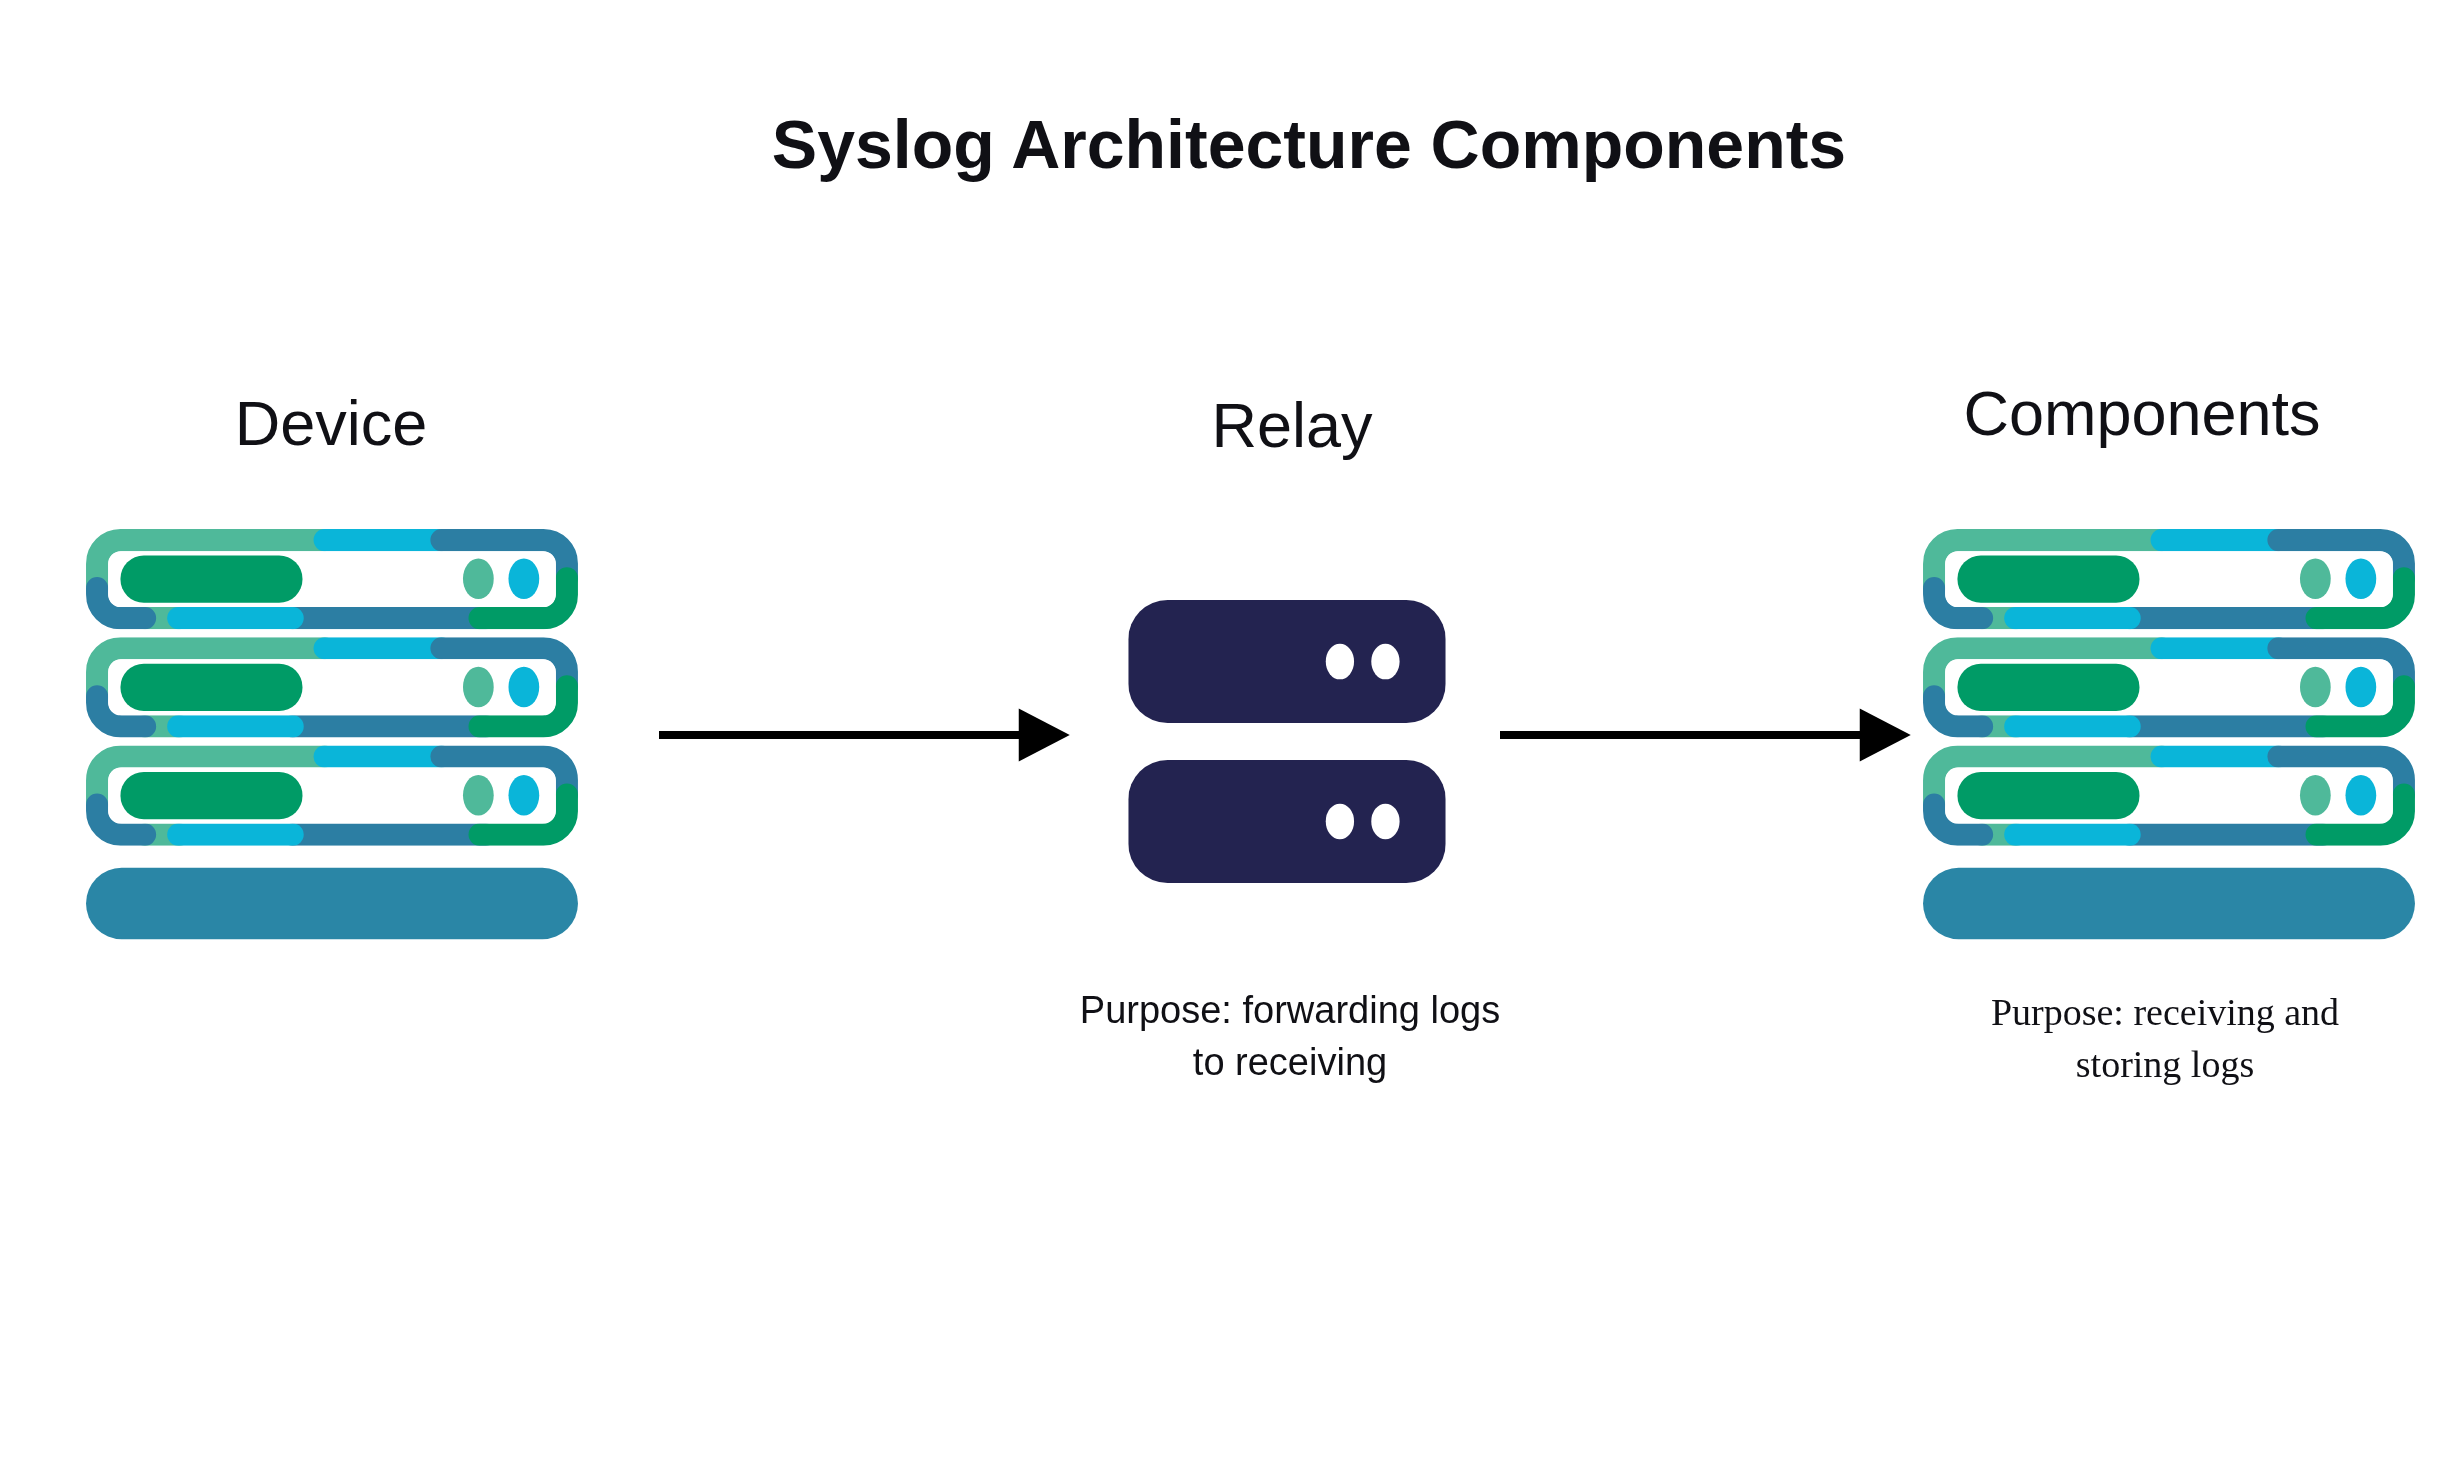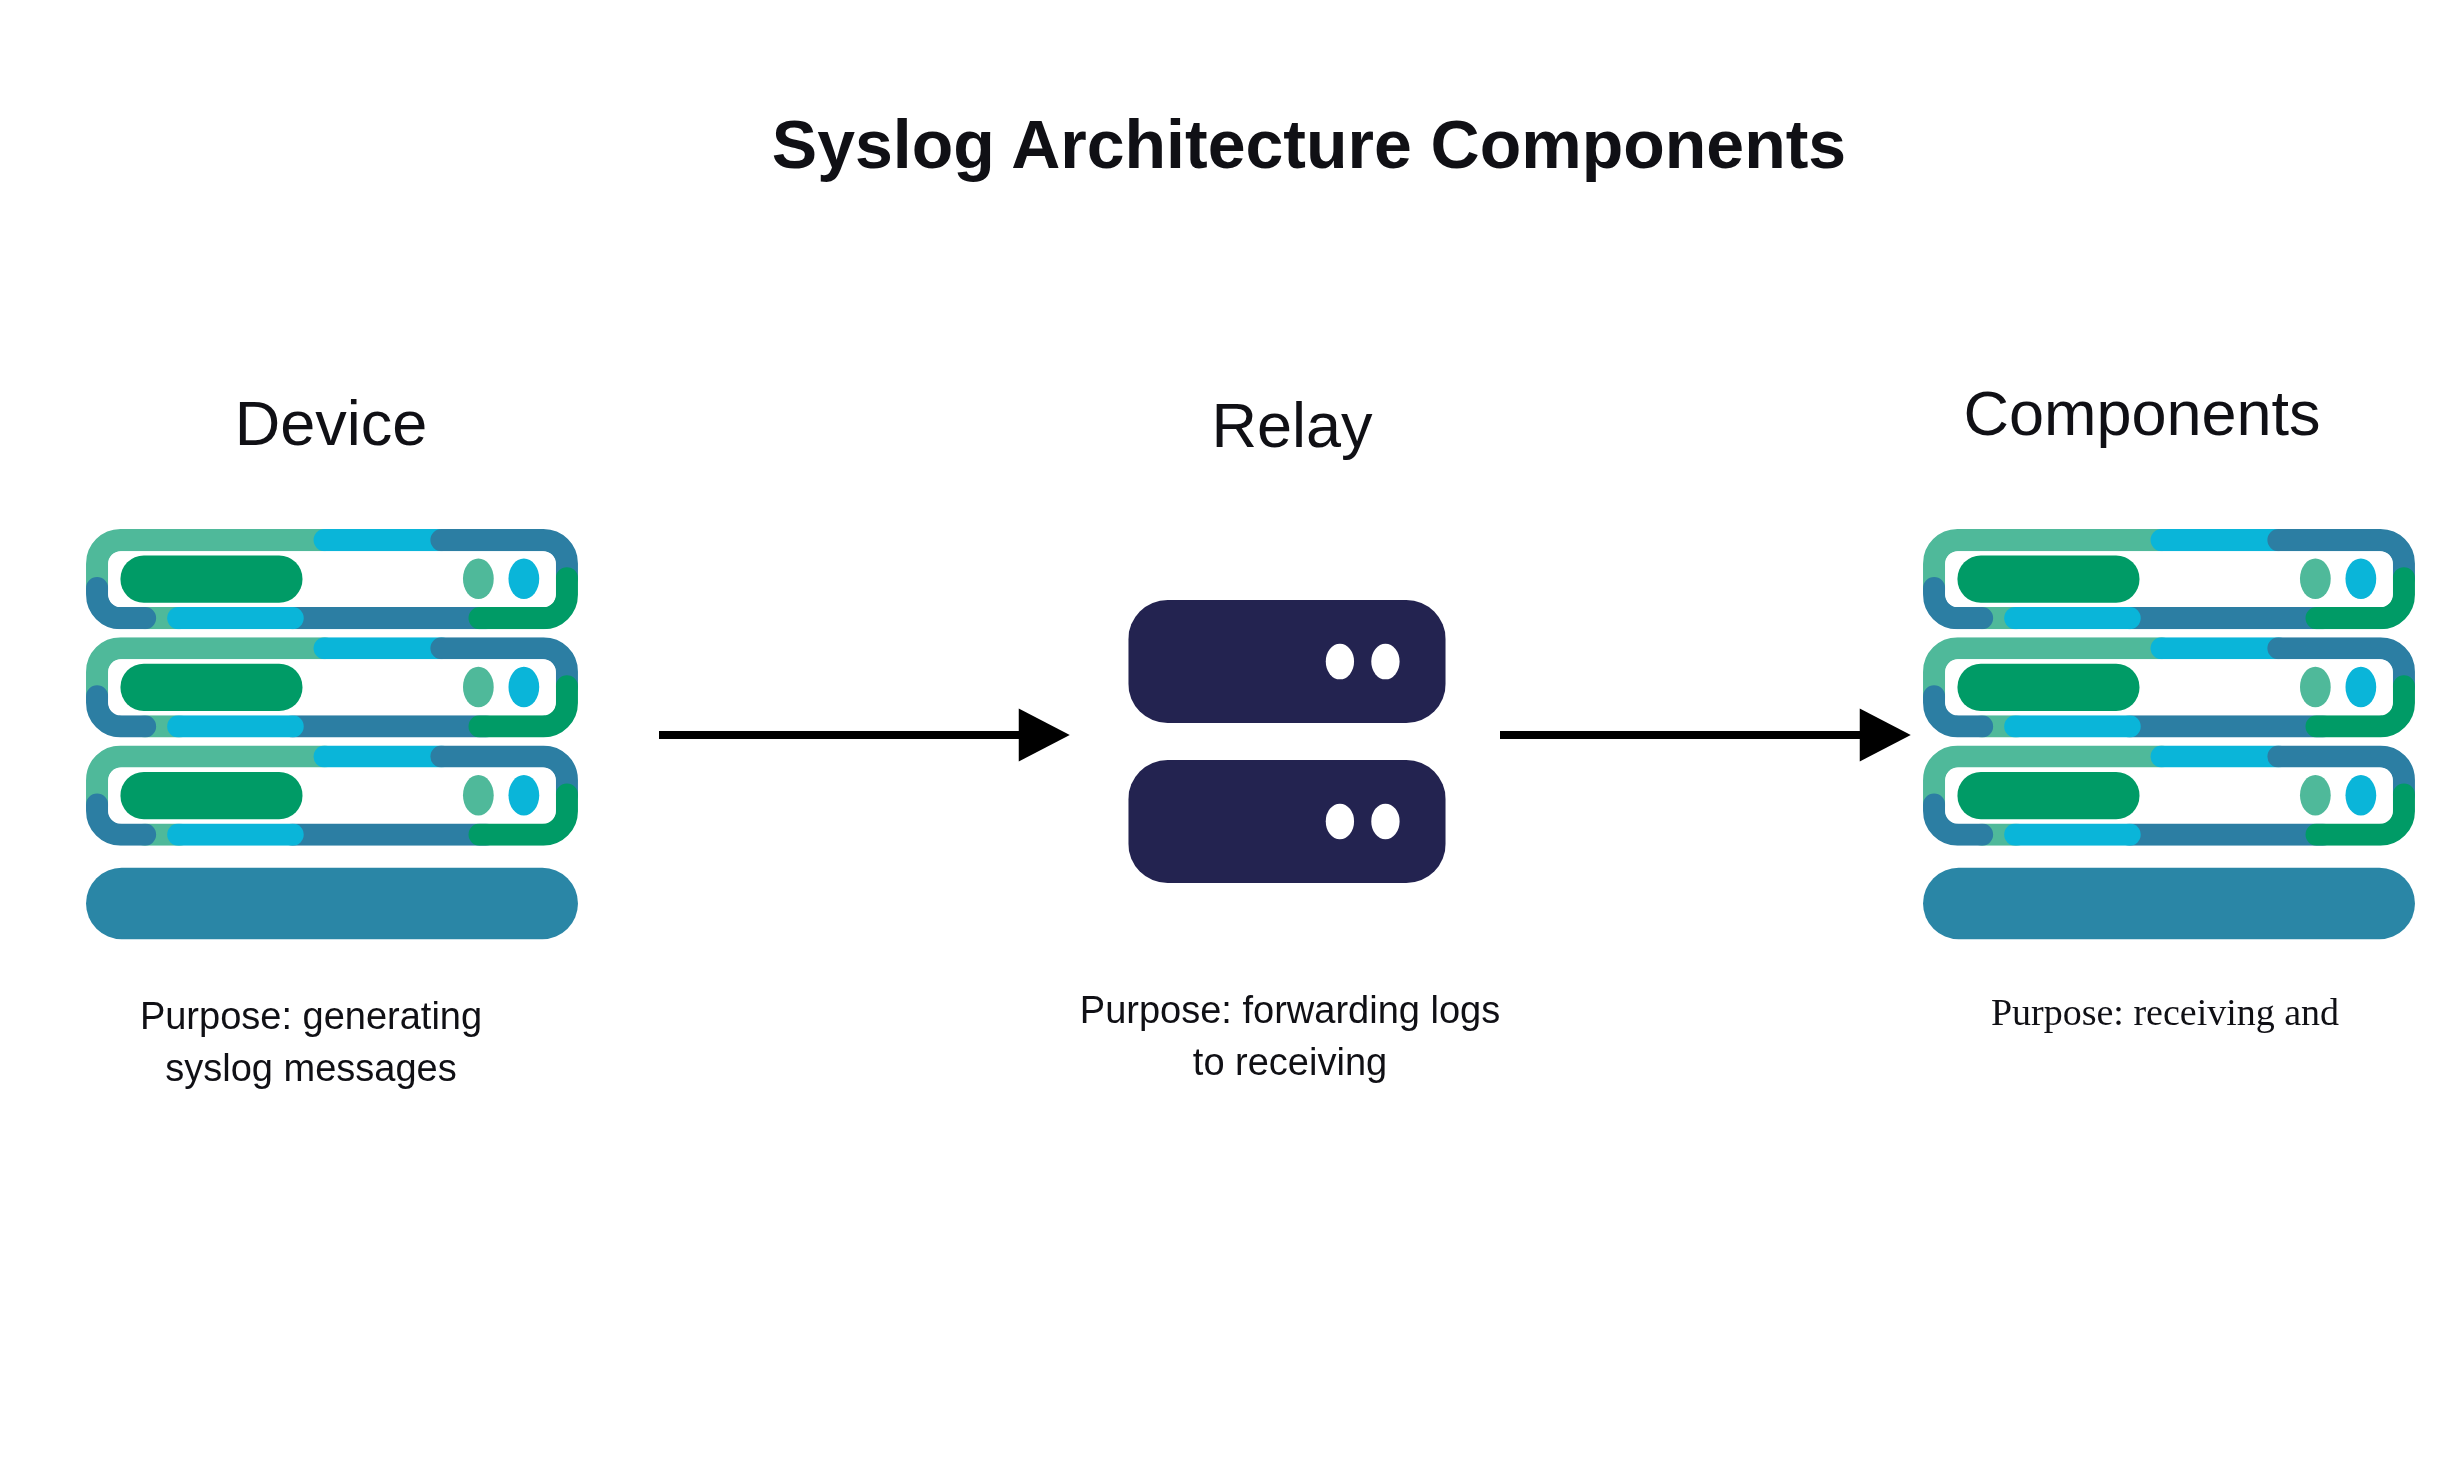--- a/index.html
+++ b/index.html
@@ -118,24 +118,20 @@
   </svg>
 
   <div class="title">Syslog Architecture Components</div>
 
   <div class="comp-label device">Device</div>
   <div class="icon-wrap device-icon">
     <svg viewBox="0 0 800 670">
         <use href="#server-stack"></use>
       </svg>
   </div>
-  <div class="purpose device">
-    <div>Purpose: generating</div>
-    <div>syslog messages</div>
-  </div>
 
   <div class="arrow-wrap arrow-1">
     <svg viewBox="0 0 670 110">
         <use href="#conn-arrow"></use>
       </svg>
   </div>
 
   <div class="comp-label relay">Relay</div>
   <div class="icon-wrap relay-icon">
     <svg viewBox="0 0 516 460">
@@ -154,16 +150,17 @@
   </div>
 
   <div class="comp-label collector">Components</div>
   <div class="icon-wrap collector-icon">
     <svg viewBox="0 0 800 670">
         <use href="#server-stack"></use>
       </svg>
   </div>
   <div class="purpose collector">
     <div>Purpose: receiving and</div>
+    <div>storing logs</div>
   </div>
 
 </div>
 
 
 </body></html>

